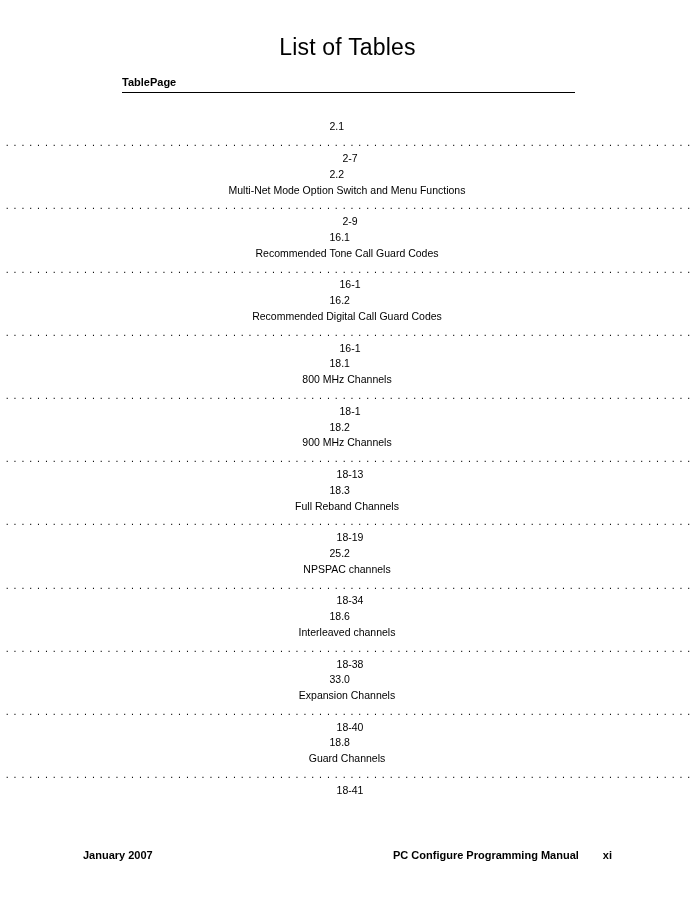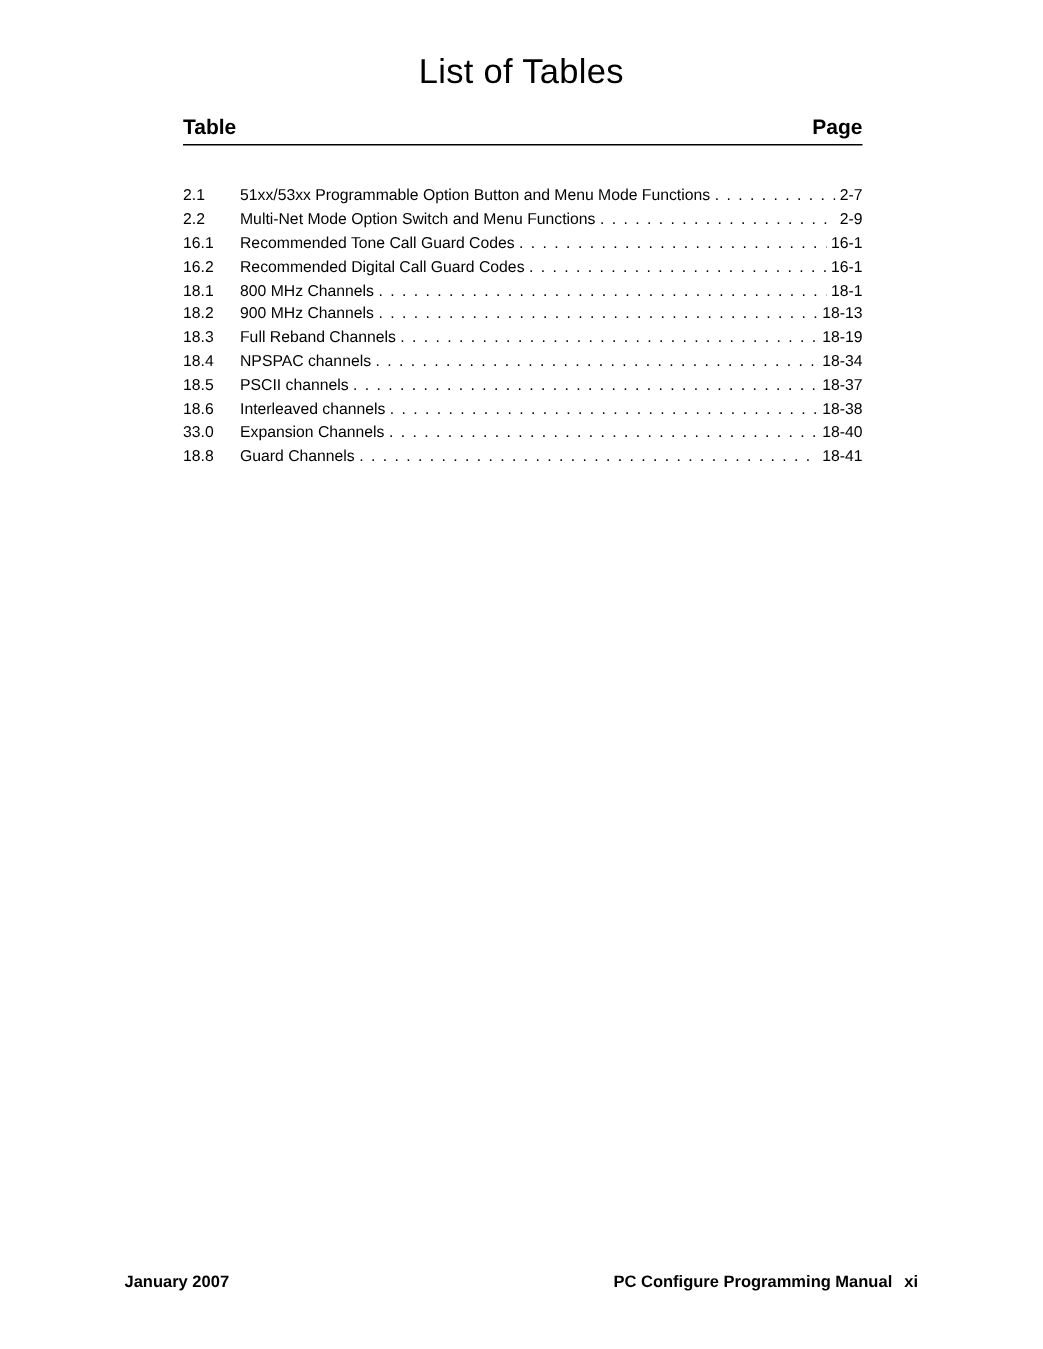--- a/index.html
+++ b/index.html
@@ -20,35 +20,35 @@
     font-size: 23px;
     font-weight: normal;
     margin-top: 34px;
     letter-spacing: 0.2px;
   }
   .toc-container {
     margin: 14px 120px 0 122px; 
   }
   .toc-header {
     display: flex;
-    justify-content: space-between;
-    font-size: 14px;
+    font-size: 11px;
     font-weight: bold;
     padding-bottom: 4px;
     border-bottom: 1px solid #000000;
   }
   .toc-entries {
     margin-top: 26px;
   }
   .toc-row {
     display: flex;
     align-items: center;
     font-size: 10.5px;
     line-height: 15.8px;
     white-space: nowrap;
+    flex-direction: column;
   }
   .toc-num {
     flex: none;
     width: 38px;
   }
   .toc-entry-title {
     flex: none;
     padding-right: 3px;
   }
   .toc-dots {
@@ -71,38 +71,37 @@
     left: 83px;
     right: 83px;
     bottom: 38px;
     display: flex;
     justify-content: space-between;
     font-size: 11px;
     font-weight: bold;
   }
   .footer-right {
     display: flex;
-    gap: 8px;
+    gap: 24px;
   }
 </style>
 </head>
 <body>
 
 <h1 class="page-title">List of Tables</h1>
 
 <div class="toc-container">
   <div class="toc-header">
     <span>Table</span>
     <span>Page</span>
   </div>
 
   <div class="toc-entries" id="toc-entries">
   <div class="toc-row">
     <span class="toc-num">2.1</span>
-    <span class="toc-entry-title">51xx/53xx Programmable Option Button and Menu Mode Functions</span>
     <span class="toc-dots"></span>
     <span class="toc-page-num">2-7</span>
   </div>
 
   <div class="toc-row">
     <span class="toc-num">2.2</span>
     <span class="toc-entry-title">Multi-Net Mode Option Switch and Menu Functions</span>
     <span class="toc-dots"></span>
     <span class="toc-page-num">2-9</span>
   </div>
@@ -136,32 +135,26 @@
   </div>
 
   <div class="toc-row">
     <span class="toc-num">18.3</span>
     <span class="toc-entry-title">Full Reband Channels</span>
     <span class="toc-dots"></span>
     <span class="toc-page-num">18-19</span>
   </div>
 
   <div class="toc-row">
-    <span class="toc-num">18.4</span>
+    <span class="toc-num">25.2</span>
     <span class="toc-entry-title">NPSPAC channels</span>
     <span class="toc-dots"></span>
     <span class="toc-page-num">18-34</span>
   </div>
 
-  <div class="toc-row">
-    <span class="toc-num">18.5</span>
-    <span class="toc-entry-title">PSCII channels</span>
-    <span class="toc-dots"></span>
-    <span class="toc-page-num">18-37</span>
-  </div>
 
   <div class="toc-row">
     <span class="toc-num">18.6</span>
     <span class="toc-entry-title">Interleaved channels</span>
     <span class="toc-dots"></span>
     <span class="toc-page-num">18-38</span>
   </div>
 
   <div class="toc-row">
     <span class="toc-num">33.0</span>

